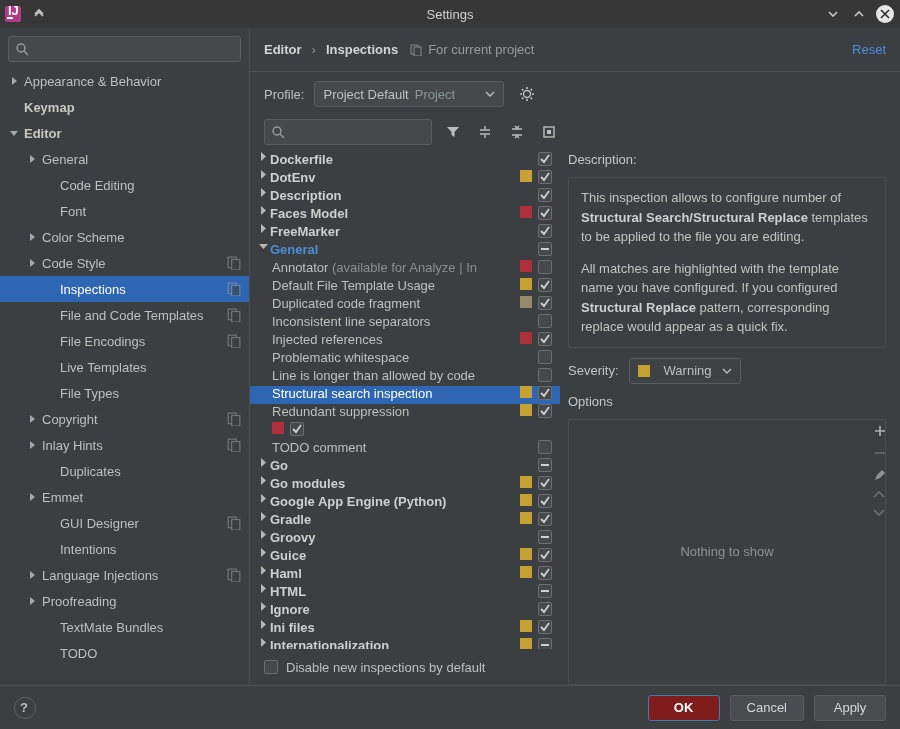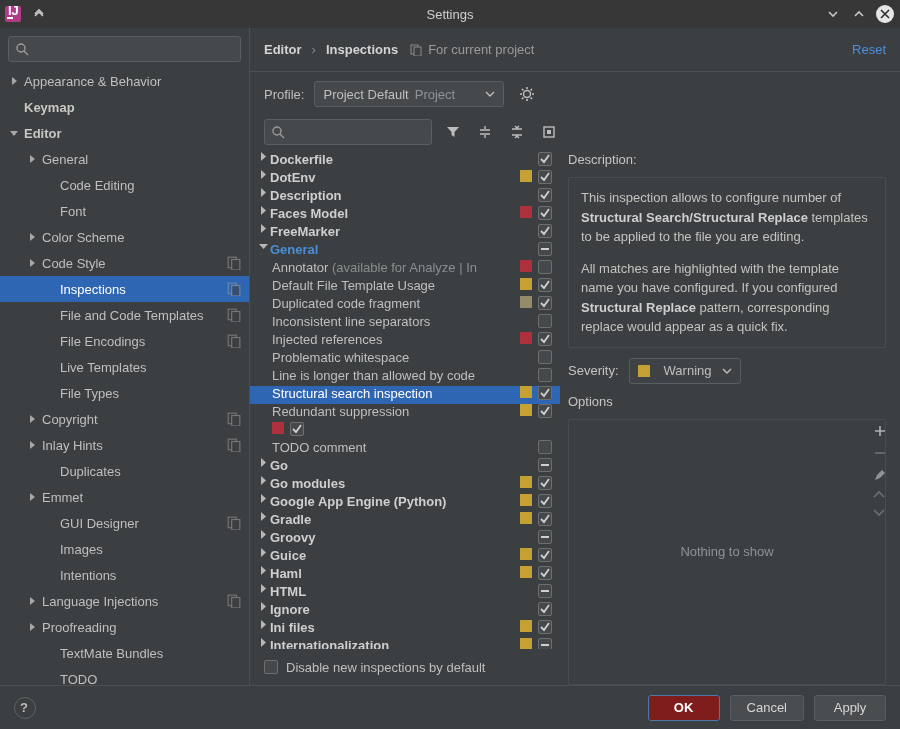--- a/index.html
+++ b/index.html
@@ -332,28 +332,20 @@
                 <rect x="4" y="3" width="7" height="9" stroke="#9a9a9a" fill="#3c3f41"></rect>
               </svg>
             </span>
           </div>
           <div class="node i2 nolabel">
             <span class="caret">
               <svg width="10" height="10">
                 <path d="M3 1l5 4-5 4z" fill="#a7a7a7"></path>
               </svg>
             </span>
-            <span class="lbl">Images</span>
-          </div>
-          <div class="node i2 nolabel">
-            <span class="caret">
-              <svg width="10" height="10">
-                <path d="M3 1l5 4-5 4z" fill="#a7a7a7"></path>
-              </svg>
-            </span>
             <span class="lbl">Intentions</span>
           </div>
           <div class="node i1">
             <span class="caret">
               <svg width="10" height="10">
                 <path d="M3 1l5 4-5 4z" fill="#a7a7a7"></path>
               </svg>
             </span>
             <span class="lbl">Language Injections</span>
             <span>

